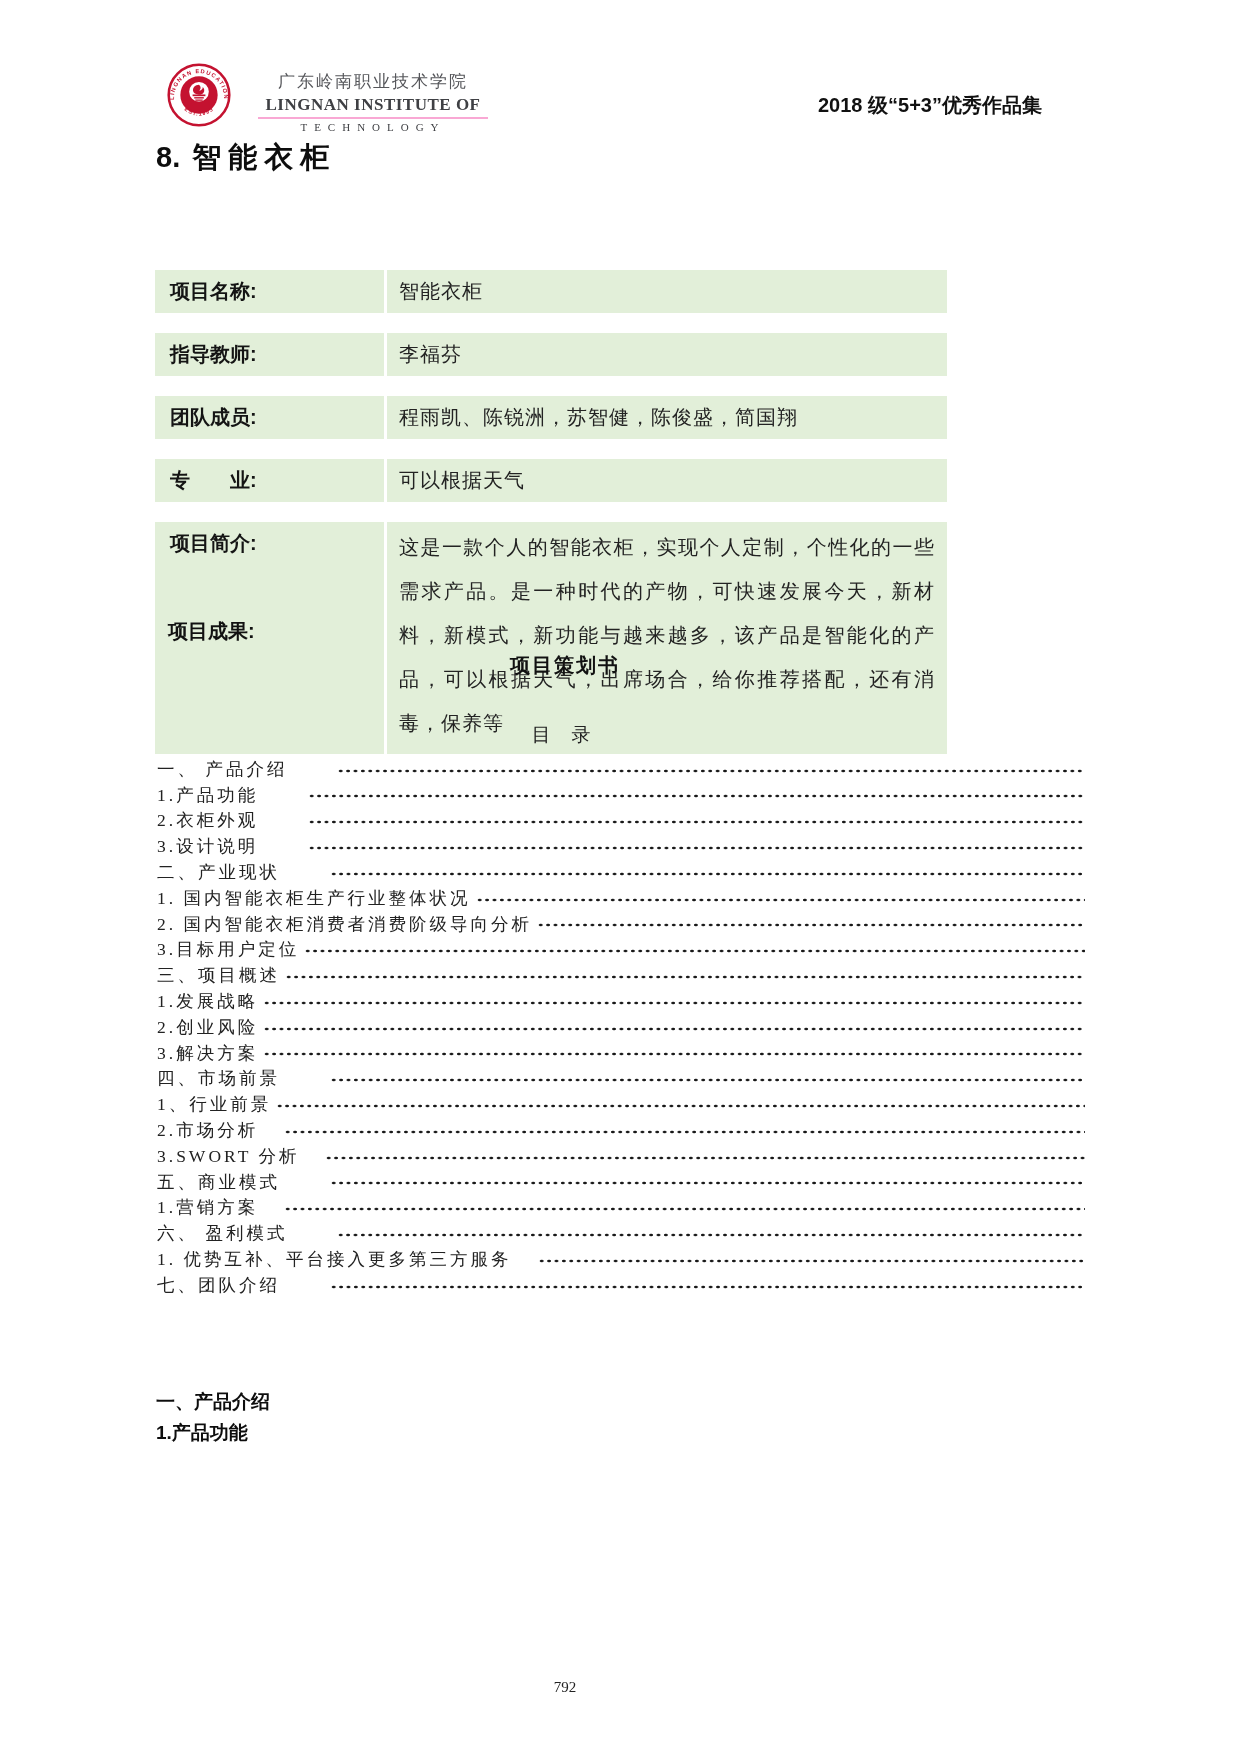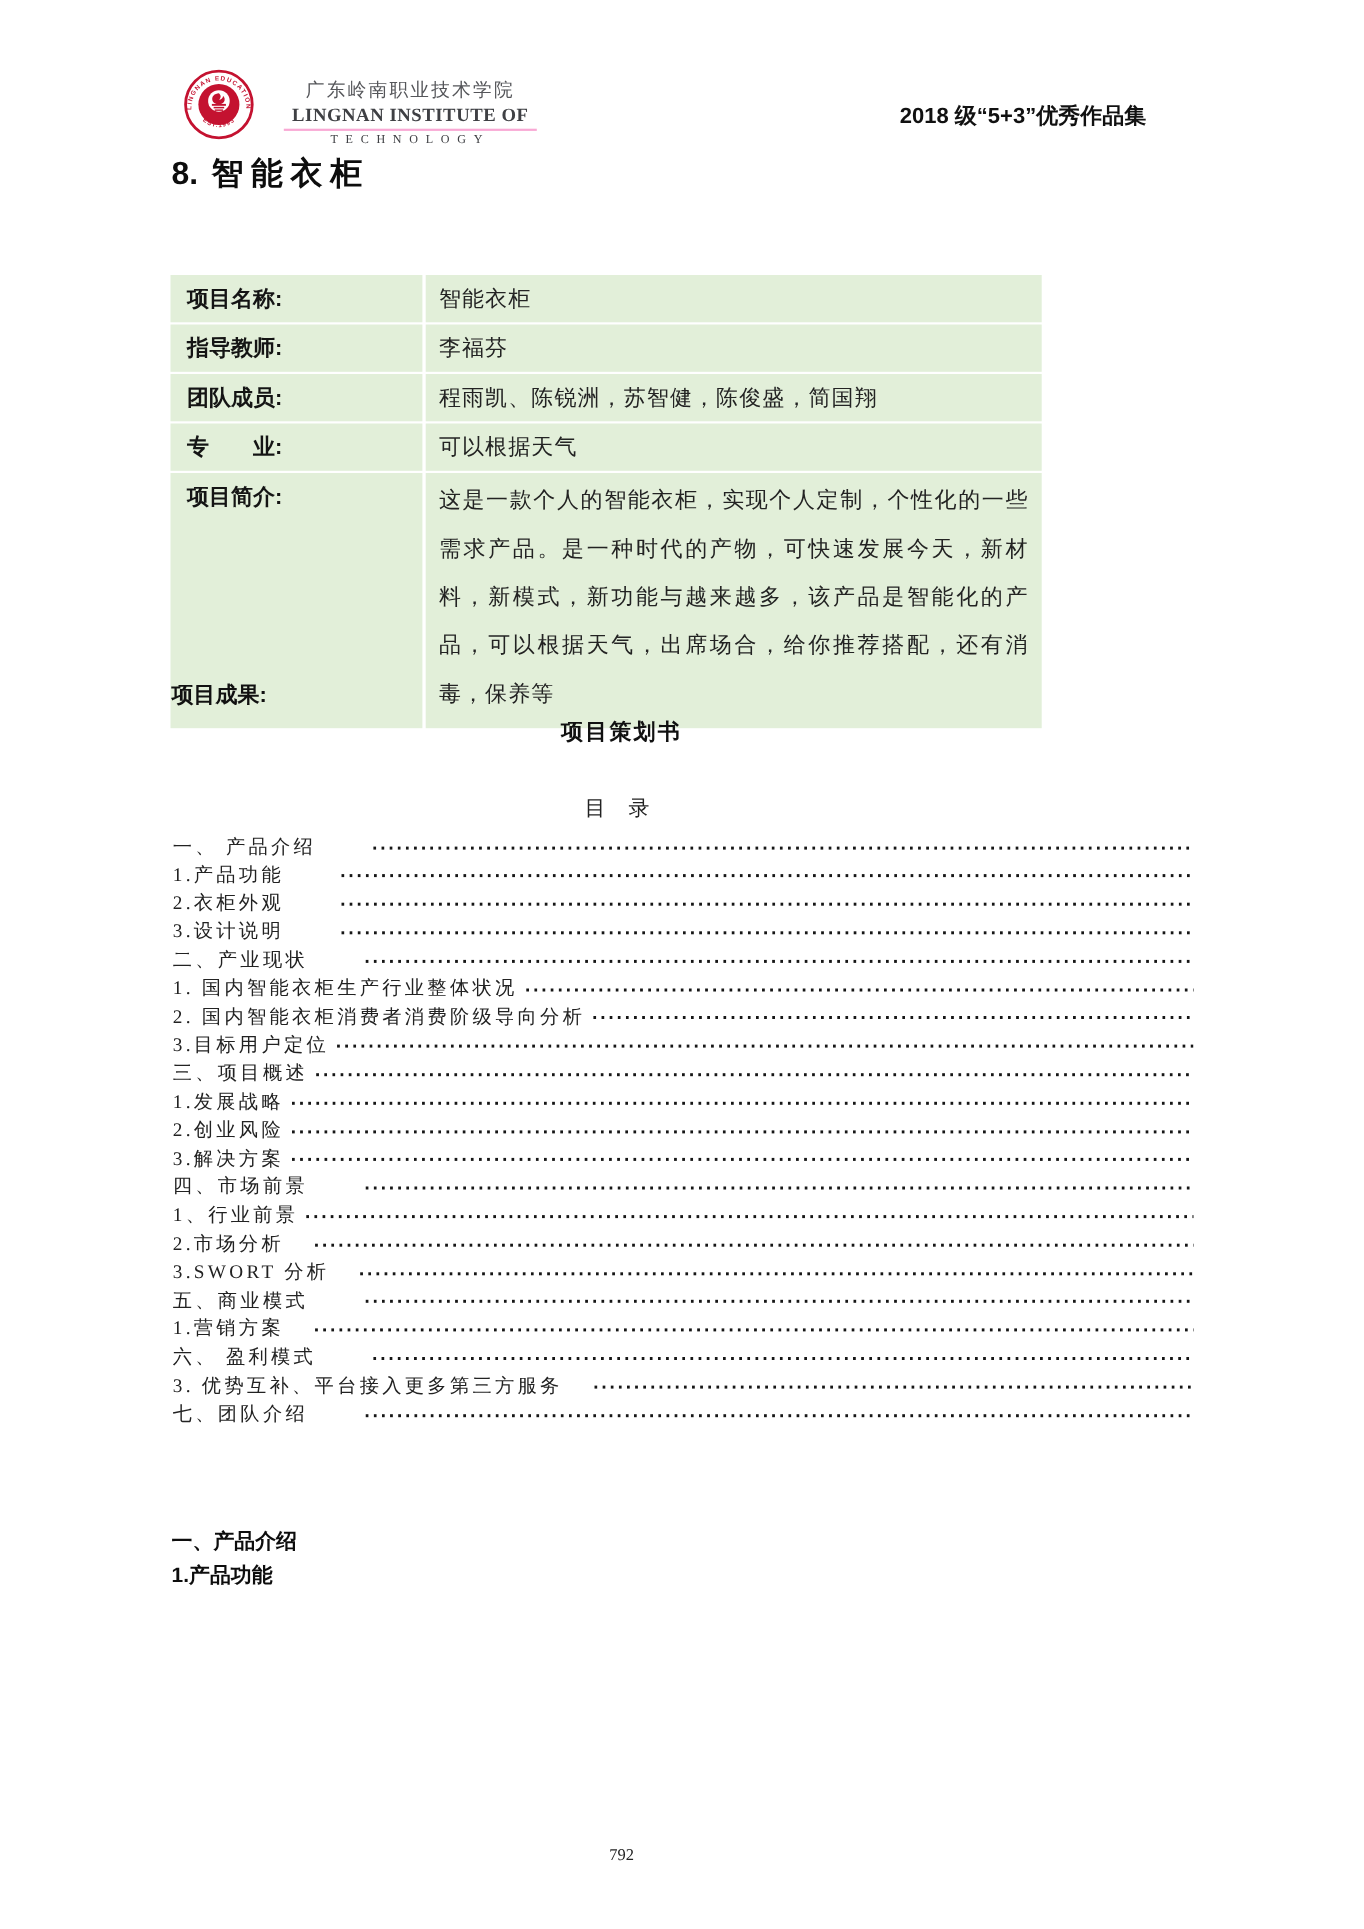--- a/index.html
+++ b/index.html
@@ -17,30 +17,30 @@
                 font-family:"Liberation Sans",sans-serif;font-weight:bold;font-size:20px;color:#111;white-space:nowrap;margin-top:16px;}
 
   
   .sec-heading{position:absolute;left:156px;top:138px;margin:0;
                font-family:"Liberation Sans",sans-serif;font-weight:bold;font-size:29px;color:#0d0d0d;}
   .sec-heading .num{letter-spacing:0;}
   .sec-heading .ttl{margin-left:12px;letter-spacing:7px;}
 
   
   .info-table{position:absolute;left:155px;top:250px;width:792px;}
-  .it-row{display:flex;column-gap:3px;margin-bottom:2px;}
+  .it-row{display:flex;column-gap:3px;margin-bottom:2px;margin-top:20px;}
   .it-label{width:214px;background:#e2efd9;padding:8px 0 8px 15px;
             font-family:"Liberation Sans",sans-serif;font-weight:bold;font-size:20px;color:#141414;white-space:pre;}
   .it-value{flex:1;background:#e2efd9;padding:8px 12px 8px 12px;font-size:20px;color:#232323;
             letter-spacing:1px;}
   .it-row-tall .it-value{line-height:44px;padding-top:3px;padding-bottom:9px;text-align:justify;}
 
   
   .results-label{position:absolute;left:156px;top:618px;
-                 font-family:"Liberation Sans",sans-serif;font-weight:bold;font-size:20px;color:#111;}
+                 font-family:"Liberation Sans",sans-serif;font-weight:bold;font-size:20px;color:#111;padding-left:12px;}
   .doc-title{position:absolute;left:155px;top:652px;width:820px;text-align:center;
              font-family:"Liberation Sans",sans-serif;font-weight:bold;font-size:20px;color:#111;letter-spacing:2px;}
   .toc-title{position:absolute;left:155px;top:722px;width:820px;text-align:center;
              font-size:19px;color:#222;letter-spacing:8px;}
 
   
   .toc{position:absolute;left:157px;top:756px;width:928px;}
   .toc-row{display:flex;align-items:center;height:25.8px;justify-content:flex-end;}
   .toc-label{font-size:17.5px;color:#222;letter-spacing:3px;white-space:pre;}
   .toc-leader{flex:1;align-self:stretch;
@@ -190,21 +190,21 @@
       </div>
       <div class="toc-row">
         <span class="toc-label">1.营销方案</span>
         <span class="toc-leader" style="margin-left: 26px;"></span>
       </div>
       <div class="toc-row">
         <span class="toc-label">六、 盈利模式</span>
         <span class="toc-leader" style="margin-left: 50px;"></span>
       </div>
       <div class="toc-row">
-        <span class="toc-label">3. 优势互补、平台接入更多第三方服务</span>
+        <span class="toc-label">1. 优势互补、平台接入更多第三方服务</span>
         <span class="toc-leader" style="margin-left: 26px;"></span>
       </div>
       <div class="toc-row">
         <span class="toc-label">七、团队介绍</span>
         <span class="toc-leader" style="margin-left: 50px;"></span>
       </div>
     </div>
 
   <div class="bottom-headings">
     <div>一、产品介绍</div>

